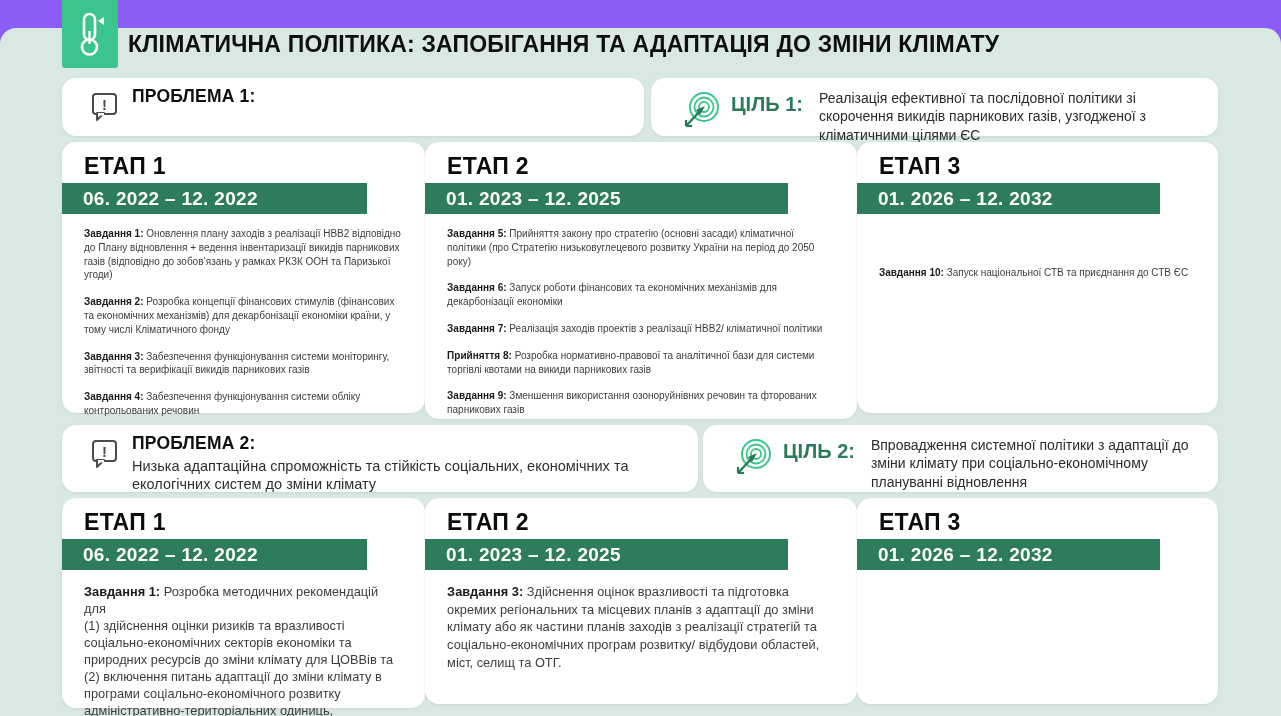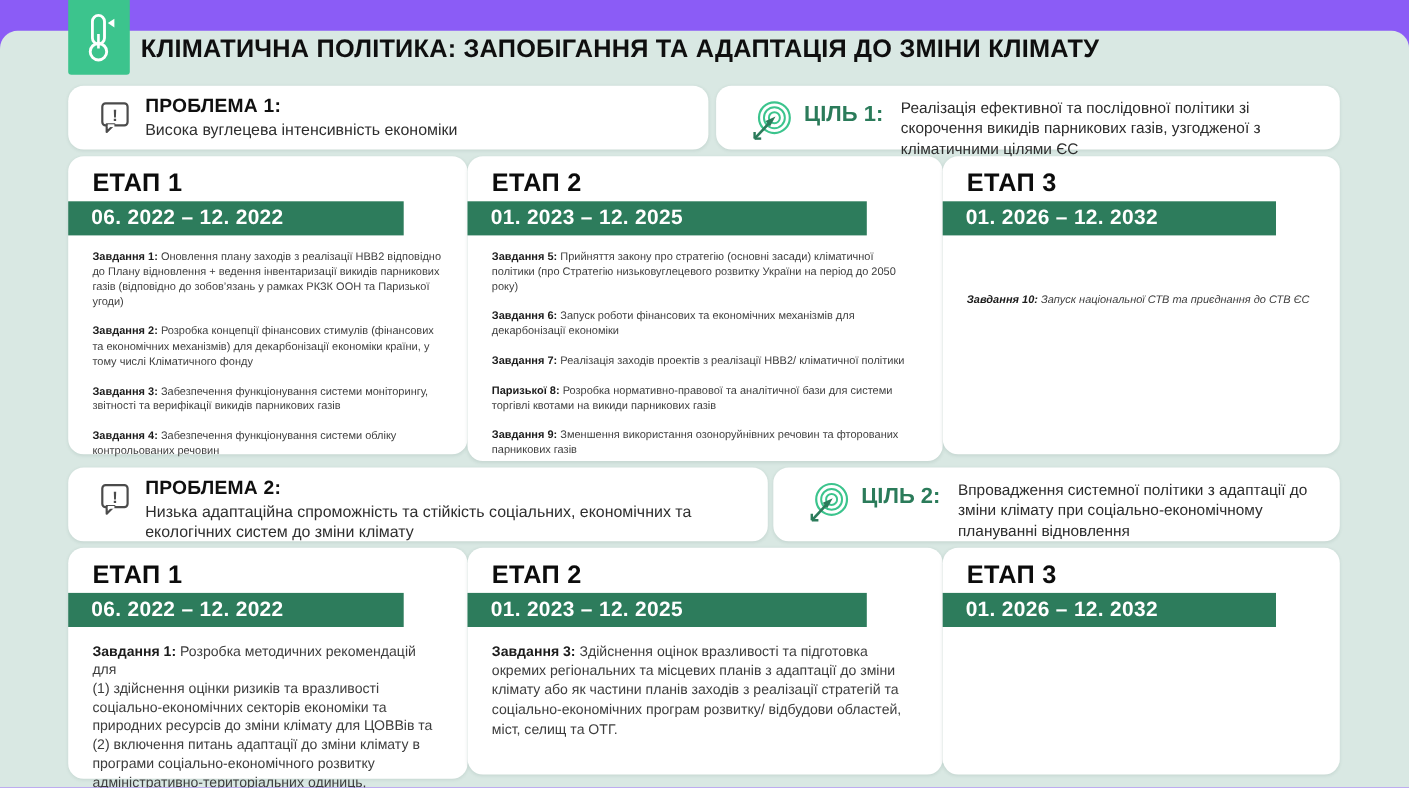--- a/index.html
+++ b/index.html
@@ -35,21 +35,21 @@
   .card-stage { display:block; }
   .w1 { width:365px; } .w2 { width:434px; } .w3 { width:363px; }
   .row-s1 .w2 { height:277px; }
   .row-s2 .w2, .row-s2 .w3 { height:206px; }
   .stage-title { margin:11px 0 0 22px; font-size:23px; font-weight:800; color:#0c0c0c; letter-spacing:.3px; }
   .stage-bar { margin-top:3px; height:31px; width:84%; background:#2d7c5c; color:#ffffff; font-weight:800; font-size:19px; line-height:31px; padding-left:21px; box-sizing:border-box; letter-spacing:.3px; }
   .tasks { padding:13px 22px 0 22px; }
   .task { margin:0 0 13px; font-size:10px; line-height:1.38; color:#3d3d3d; }
   .task b { color:#1b1b1b; font-weight:700; }
   .t-text { white-space:pre-line; }
-  .tasks--gap-lg { padding-top:52px;font-style:italic; }
+  .tasks--gap-lg { padding-top:52px; }
   .tasks--gap-md { padding-top:27px; }
   .tasks--tight .task { font-size:12.4px; line-height:1.33; }
   .row-s2 .task { font-size:12.8px; }
 </style>
 </head>
 <body>
 
 <div class="canvas">
   <div class="mint-bg"></div>
 
@@ -66,21 +66,20 @@
   <div class="row row-p1">
     <div class="card card-problem">
       <svg class="p-icon" width="30" height="32" viewBox="0 0 30 32">
         <rect x="3" y="3" width="23" height="20" rx="3" fill="#ffffff" stroke="#4b4b4b" stroke-width="2"></rect>
         <polygon points="7,22 7,29 14,22" fill="#ffffff" stroke="#4b4b4b" stroke-width="2" stroke-linejoin="round"></polygon>
         <rect x="8" y="22" width="6" height="2.5" fill="#ffffff"></rect>
         <text x="14.5" y="19" text-anchor="middle" font-size="15" font-weight="bold" fill="#4b4b4b" font-family="Liberation Sans, sans-serif">!</text>
       </svg>
       <div>
         <div class="p-label">ПРОБЛЕМА 1:</div>
-        <div class="p-text">Висока вуглецева інтенсивність економіки</div>
       </div>
     </div>
     <div class="card card-goal">
       <svg class="g-icon" width="40" height="42" viewBox="0 0 40 42">
         <circle cx="23" cy="18" r="14" fill="none" stroke="#3cc48d" stroke-width="2"></circle>
         <circle cx="23" cy="18" r="9.5" fill="none" stroke="#3cc48d" stroke-width="1.8"></circle>
         <circle cx="23" cy="18" r="5" fill="none" stroke="#3cc48d" stroke-width="1.8"></circle>
         <line x1="5" y1="37" x2="20" y2="21" stroke="#2b7b5a" stroke-width="2.4"></line>
         <polygon points="24,17 15,21 19,26" fill="#2b7b5a"></polygon>
         <line x1="5" y1="37" x2="5" y2="31" stroke="#2b7b5a" stroke-width="2.2"></line>
@@ -102,21 +101,21 @@
         <p class="task"><b>Завдання 4:</b> <span class="t-text">Забезпечення функціонування системи обліку контрольованих речовин</span></p>
       </div>
     </div>
     <div class="card card-stage w2">
       <div class="stage-title">ЕТАП 2</div>
       <div class="stage-bar">01. 2023 – 12. 2025</div>
       <div class="tasks">
         <p class="task"><b>Завдання 5:</b> <span class="t-text">Прийняття закону про стратегію (основні засади) кліматичної політики (про Стратегію низьковуглецевого розвитку України на період до 2050 року)</span></p>
         <p class="task"><b>Завдання 6:</b> <span class="t-text">Запуск роботи фінансових та економічних механізмів для декарбонізації економіки</span></p>
         <p class="task"><b>Завдання 7:</b> <span class="t-text">Реалізація заходів проектів з реалізації НВВ2/ кліматичної політики</span></p>
-        <p class="task"><b>Паризької 8:</b> <span class="t-text">Розробка нормативно-правової та аналітичної бази для системи торгівлі квотами на викиди парникових газів</span></p>
+        <p class="task"><b>Прийняття 8:</b> <span class="t-text">Розробка нормативно-правової та аналітичної бази для системи торгівлі квотами на викиди парникових газів</span></p>
         <p class="task"><b>Завдання 9:</b> <span class="t-text">Зменшення використання озоноруйнівних речовин та фторованих парникових газів</span></p>
       </div>
     </div>
     <div class="card card-stage w3">
       <div class="stage-title">ЕТАП 3</div>
       <div class="stage-bar">01. 2026 – 12. 2032</div>
       <div class="tasks tasks--gap-lg">
         <p class="task"><b>Завдання  10:</b> <span class="t-text">Запуск національної СТВ та приєднання до СТВ ЄС</span></p>
       </div>
     </div>

